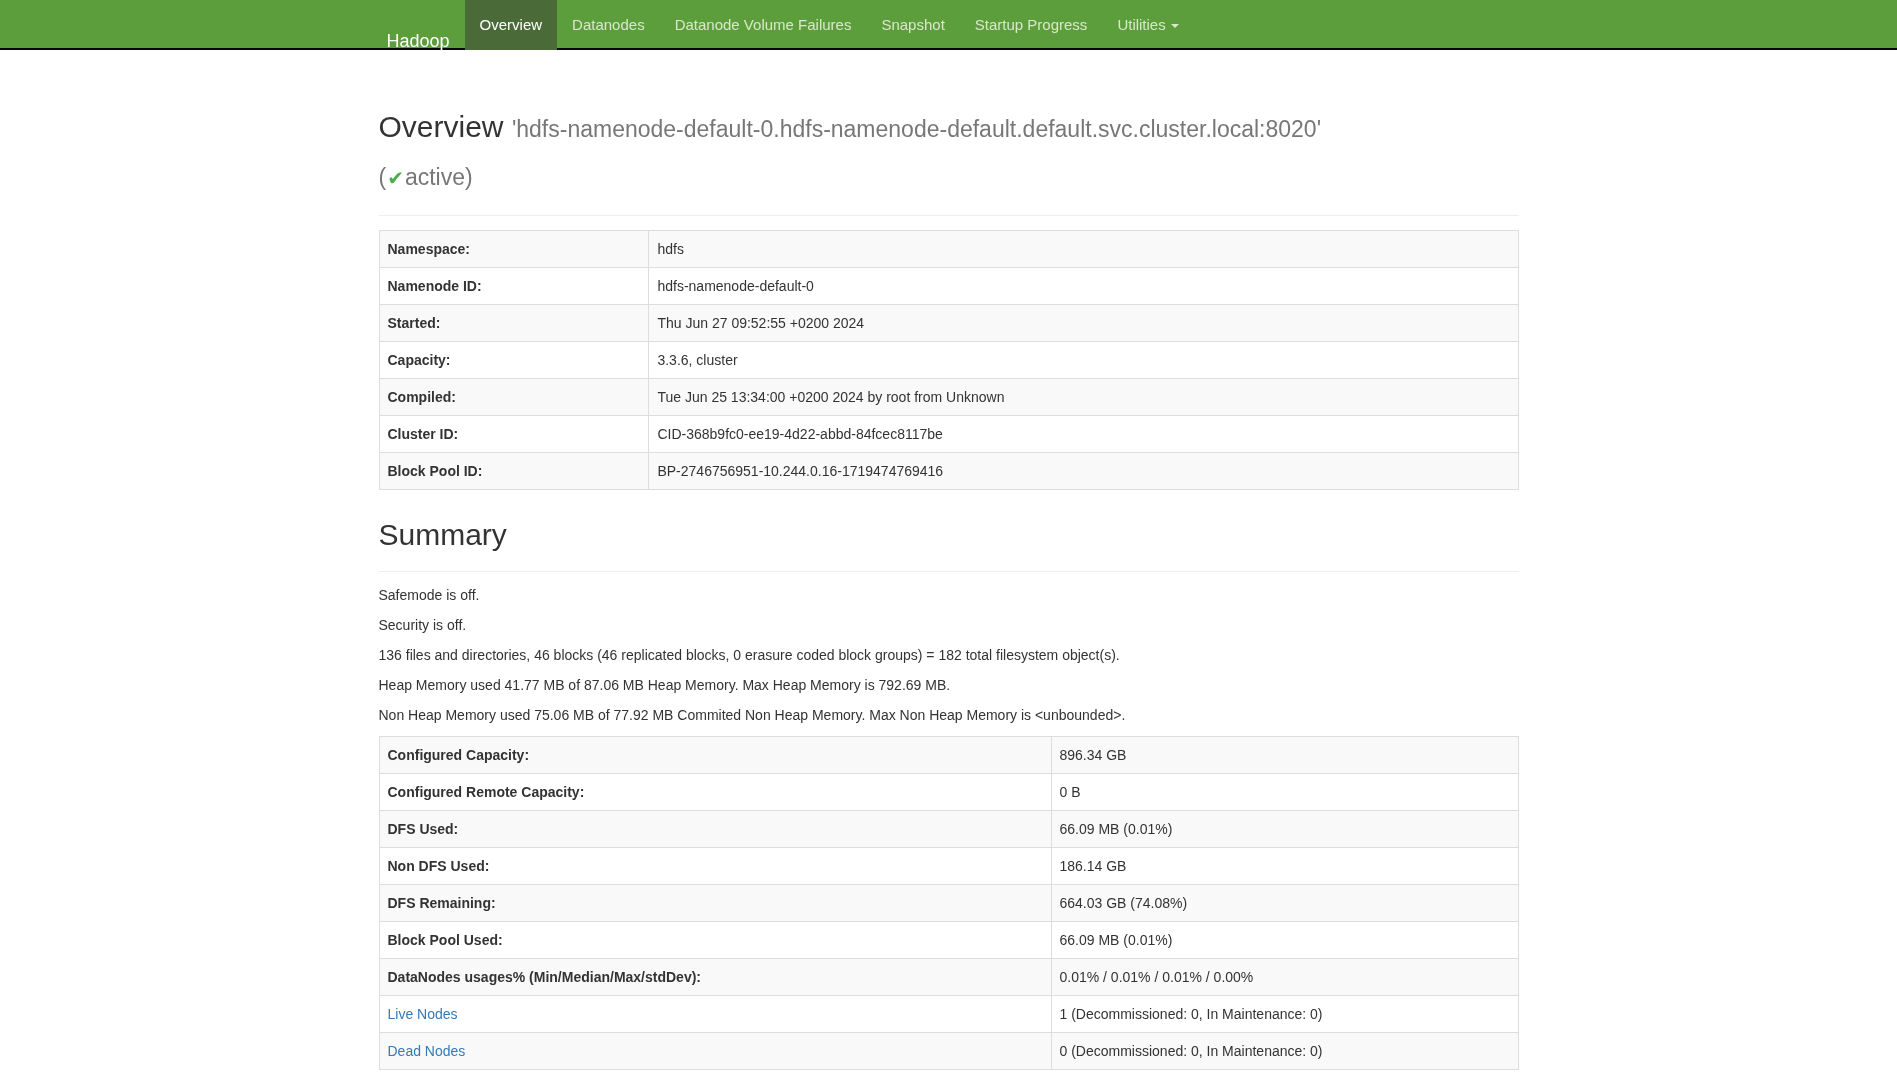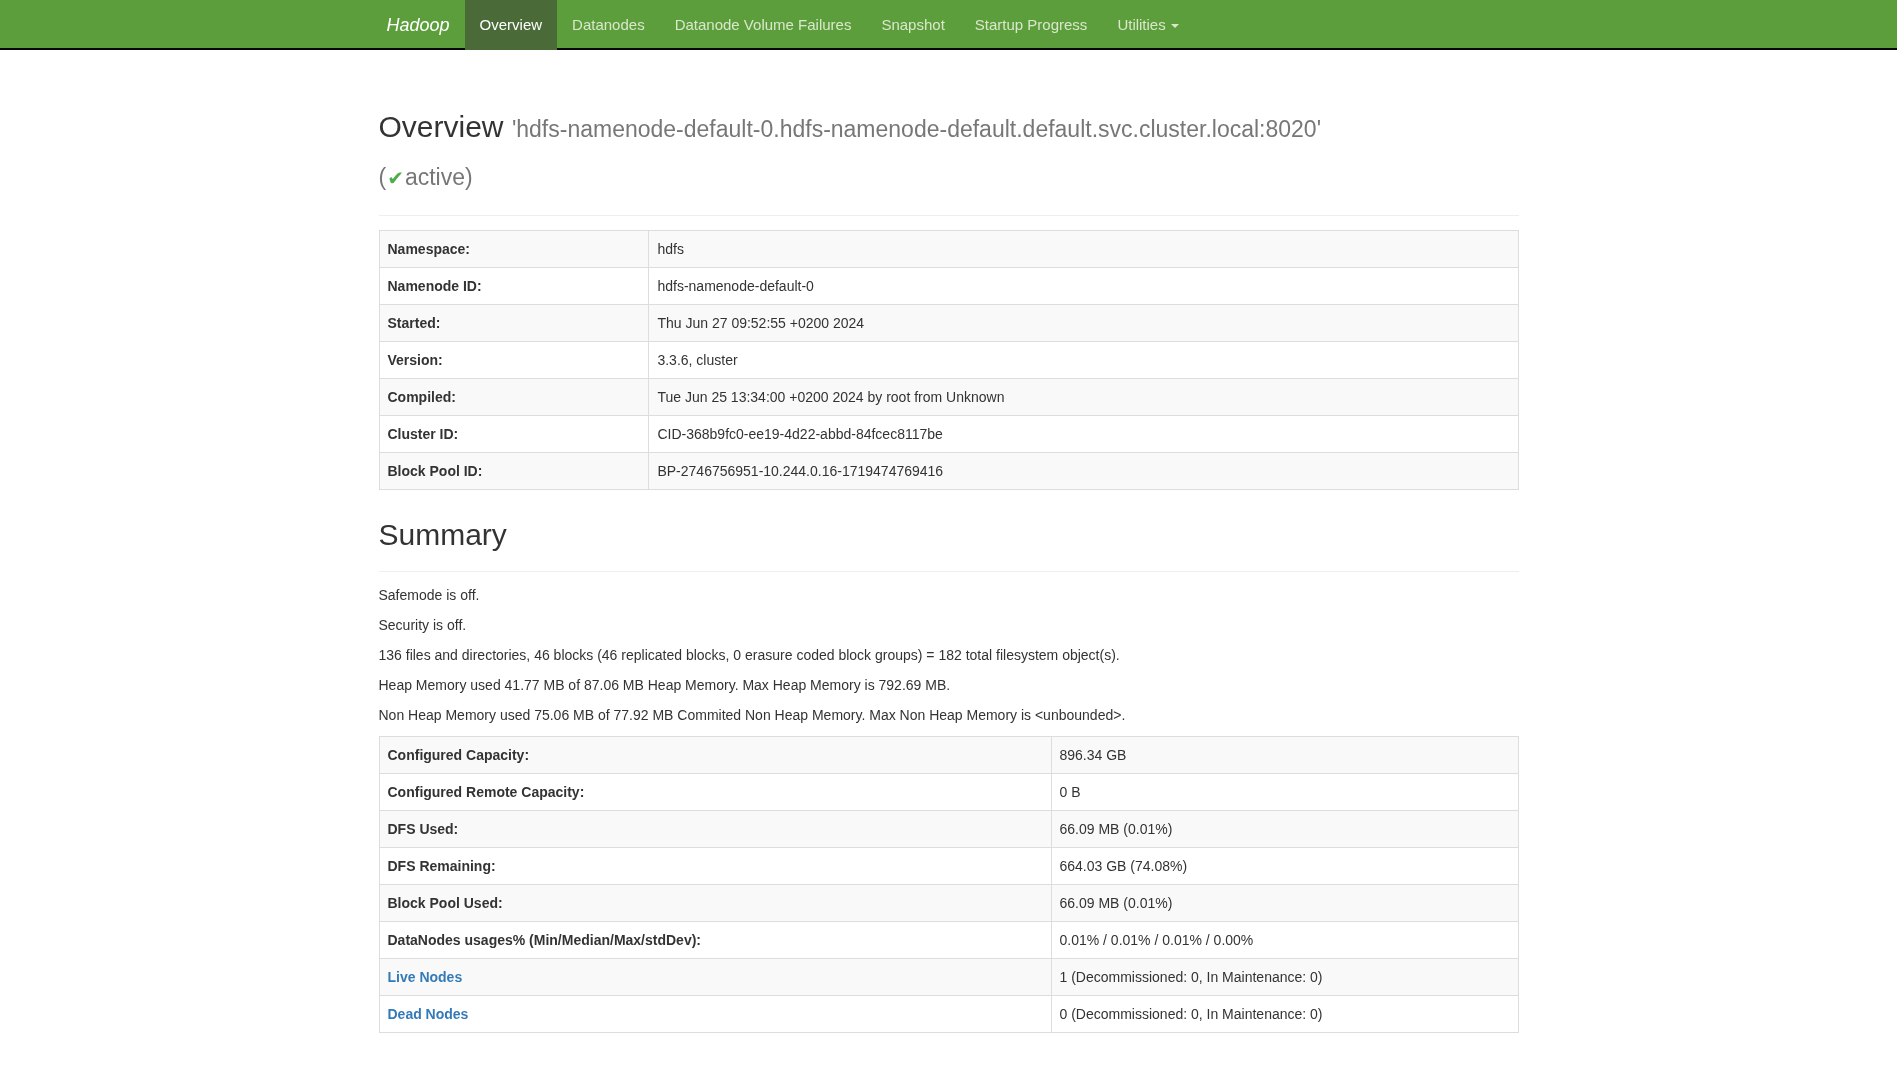--- a/index.html
+++ b/index.html
@@ -34,24 +34,23 @@
     margin: 0 auto;
     display: flex;
     align-items: stretch;
     height: 50px;
   }
   .brand {
     display: block;
     color: #fff;
     font-size: 18px;
     line-height: 50px;
-    padding: 0 15px 0 8px;
+    padding: 16px 15px 0 8px;
     text-decoration: none;
     white-space: nowrap;
-    font-style: italic;
   }
   ul.nav {
     list-style: none;
     margin: 0; padding: 0;
     display: flex;
   }
   ul.nav li a {
     display: block;
     color: var(--nav-link);
     font-size: 15px;
@@ -115,21 +114,21 @@
     vertical-align: top;
     font-size: 14px;
     line-height: 20px;
   }
   table.table tbody tr:nth-child(odd) { background: var(--stripe); }
   table.table th { font-weight: bold; }
   table.info-t th    { width: 23.7%; }
   table.summary-t th { width: 59%; }
   table.table a {
     color: var(--link-blue);
-    font-weight: bold;
+    font-weight: normal;
     text-decoration: none;
   }
 </style>
 </head>
 <body>
 
 <header class="navbar">
   <div class="navwrap">
     <a href="#" class="brand">Hadoop</a>
     <ul class="nav" id="nav-menu">
@@ -172,21 +171,21 @@
         </tr>
         <tr>
           <th>Namenode ID:</th>
           <td>hdfs-namenode-default-0</td>
         </tr>
         <tr>
           <th>Started:</th>
           <td>Thu Jun 27 09:52:55 +0200 2024</td>
         </tr>
         <tr>
-          <th>Version:</th>
+          <th>Capacity:</th>
           <td>3.3.6, cluster</td>
         </tr>
         <tr>
           <th>Compiled:</th>
           <td>Tue Jun 25 13:34:00 +0200 2024 by root from Unknown</td>
         </tr>
         <tr>
           <th>Cluster ID:</th>
           <td>CID-368b9fc0-ee19-4d22-abbd-84fcec8117be</td>
         </tr>
@@ -217,20 +216,24 @@
         </tr>
         <tr>
           <th>Configured Remote Capacity:</th>
           <td>0 B</td>
         </tr>
         <tr>
           <th>DFS Used:</th>
           <td>66.09 MB (0.01%)</td>
         </tr>
         <tr>
+          <th>Non DFS Used:</th>
+          <td>186.14 GB</td>
+        </tr>
+        <tr>
           <th>DFS Remaining:</th>
           <td>664.03 GB (74.08%)</td>
         </tr>
         <tr>
           <th>Block Pool Used:</th>
           <td>66.09 MB (0.01%)</td>
         </tr>
         <tr>
           <th>DataNodes usages% (Min/Median/Max/stdDev):</th>
           <td>0.01% / 0.01% / 0.01% / 0.00%</td>

